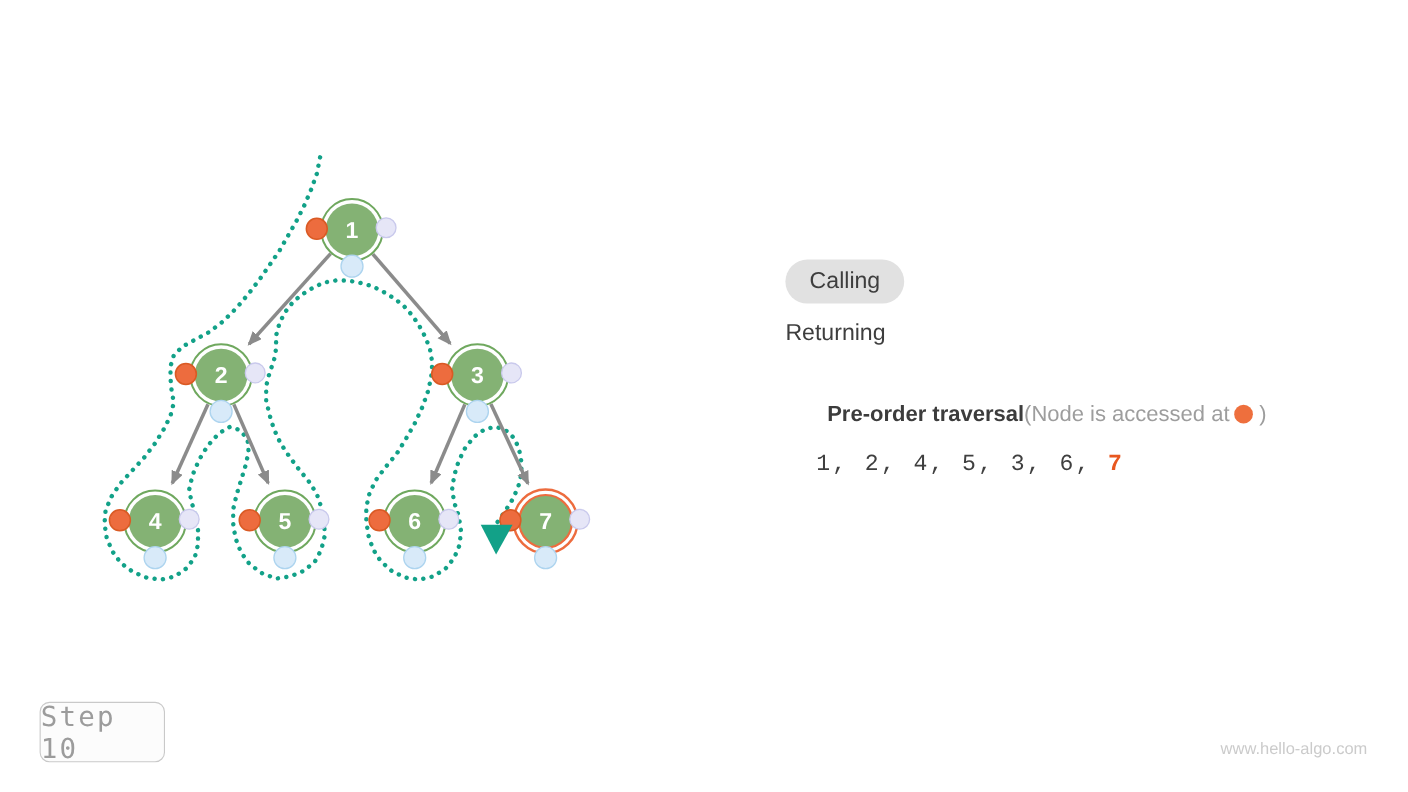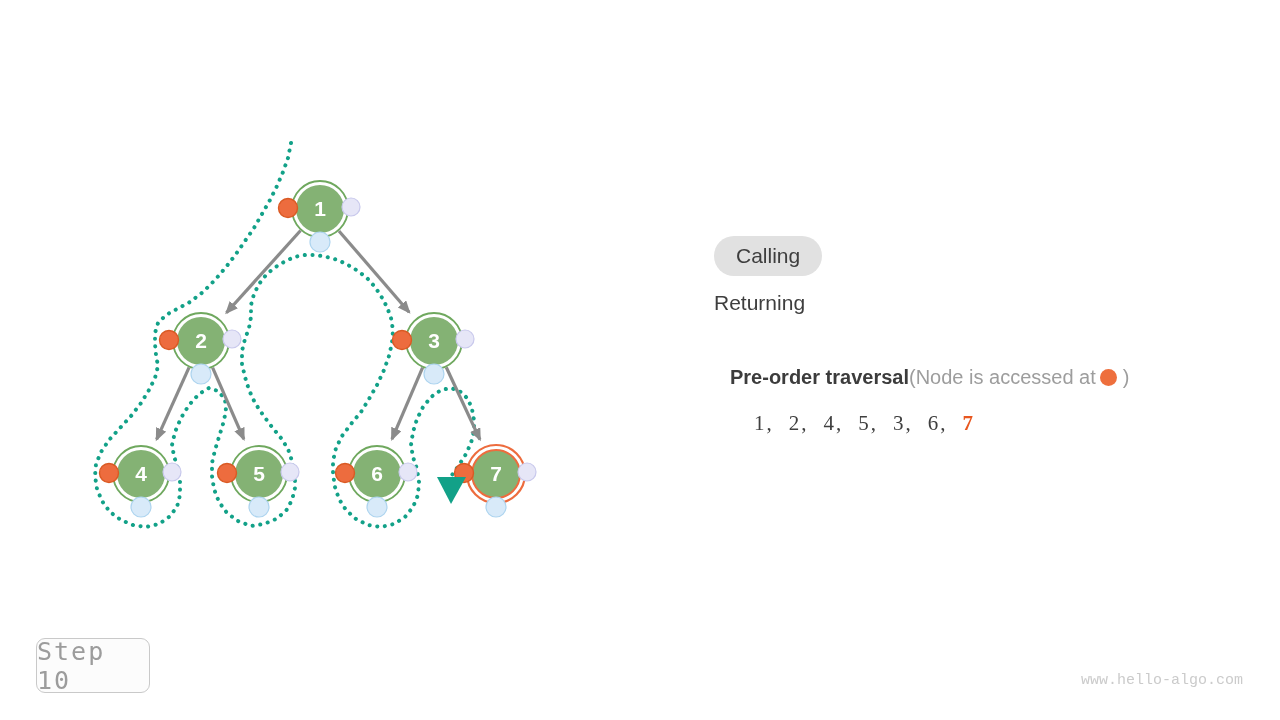--- a/index.html
+++ b/index.html
@@ -7,40 +7,40 @@
     width:1280px;height:720px;position:relative;overflow:hidden;
     font-family:"Liberation Sans",sans-serif;
   }
   #tree-canvas{position:absolute;left:0;top:0;}
   .panel{position:absolute;}
   .chip{
     display:inline-block;background:#e1e1e1;border-radius:20px;
     padding:8px 22px;font-size:21px;color:#3e3e3e;
   }
   .plain-label{font-size:21px;color:#3e3e3e;}
-  .traversal-title{font-size:20px;font-weight:bold;color:#3c3c3c;display:inline;}
+  .traversal-title{font-size:20px;font-weight:bold;color:#3c3c3c;display:inline;margin-left:22px;}
   .traversal-note{font-size:20px;color:#9d9d9d;display:inline;}
   .access-dot{
     display:inline-block;width:17px;height:17px;border-radius:50%;
     background:#ee6f3d;vertical-align:-2px;margin:0 6px 0 4px;
   }
-  .sequence{font-family:Liberation Serif, serif;font-size:21px;color:#3f3f3f;margin-left:12px;}
+  .sequence{font-family:Liberation Mono, monospace;font-size:21px;color:#3f3f3f;}
   .seq-item{margin-right:15px;letter-spacing:2px;}
   .seq-item.current{color:#e8571f;font-weight:bold;}
   .step-box{
     position:absolute;left:36px;top:638px;width:114px;height:55px;
     border:1.6px solid #c9c9c9;border-radius:9px;background:#fcfcfc;
     display:flex;align-items:center;justify-content:center;box-sizing:border-box;
   }
   .step-box span{
     font-family:"DejaVu Sans Mono",monospace;font-size:25px;color:#9c9c9c;letter-spacing:2px;
   }
   .watermark{
     position:absolute;right:37px;top:672px;
-    font-family:Liberation Mono, monospace;font-size:15px;color:#cbcbcb;
+    font-family:Liberation Sans, sans-serif;font-size:15px;color:#cbcbcb;
   }
 </style>
 </head>
 <body>
 
 <svg id="tree-canvas" width="640" height="620" viewBox="0 0 640 620">
     <defs>
       <marker id="arrow" markerUnits="userSpaceOnUse" markerWidth="14" markerHeight="12" refX="11" refY="5.5" orient="auto">
         <path d="M0,0 L13,5.5 L0,11 Z" fill="#8b8b8b"></path>
       </marker>

